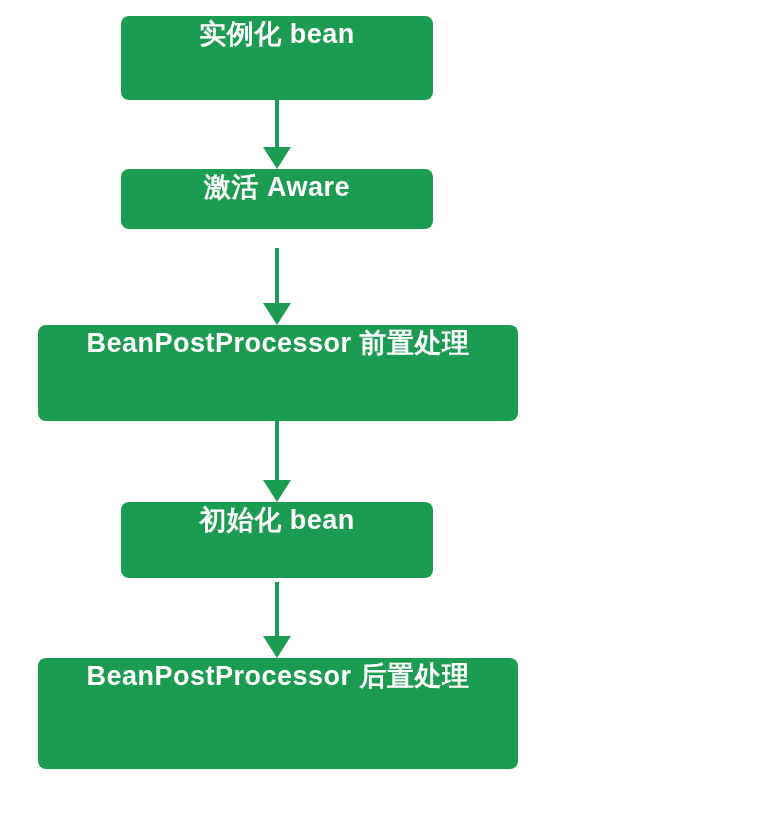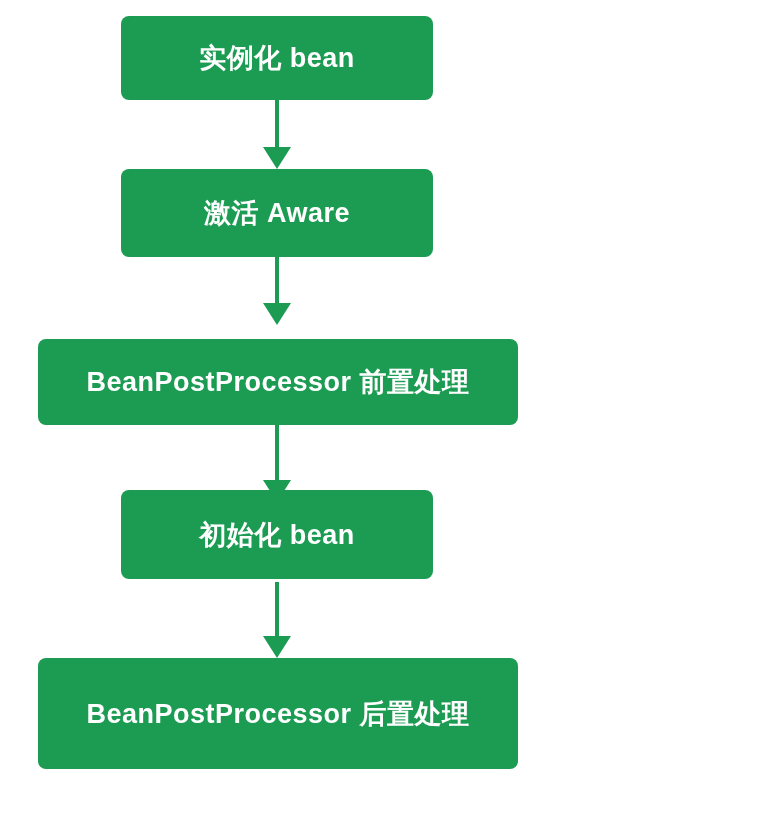--- a/index.html
+++ b/index.html
@@ -16,21 +16,20 @@
     height: 814px;
     background: var(--bg);
     overflow: hidden;
     font-family: "Liberation Sans", "DejaVu Sans", sans-serif;
   }
   .node {
     position: absolute;
     background: var(--node-fill);
     border-radius: 8px;
     display: flex;
-    align-items: center;
     justify-content: center;
   }
   .node.narrow { left: 121px; width: 312px; }
   .node.wide   { left: 38px;  width: 480px; }
   .node-label {
     color: var(--node-text);
     font-size: 27px;
     font-weight: bold;
     letter-spacing: 0.5px;
     white-space: nowrap;
@@ -63,39 +62,39 @@
 
   <div class="node narrow" style="top:16px; height:84px">
     <span class="node-label">实例化 bean</span>
   </div>
 
   <div class="arrow" style="top:100px; height:69px">
     <div class="arrow-line"></div>
     <div class="arrow-head"></div>
   </div>
 
-  <div class="node narrow" style="top:169px; height:88px">
+  <div class="node narrow" style="top:169px; height:60px">
     <span class="node-label">激活 Aware</span>
   </div>
 
   <div class="arrow" style="top:248px; height:77px">
     <div class="arrow-line"></div>
     <div class="arrow-head"></div>
   </div>
 
-  <div class="node wide" style="top:339px; height:86px">
+  <div class="node wide" style="top:325px; height:96px">
     <span class="node-label">BeanPostProcessor 前置处理</span>
   </div>
 
   <div class="arrow" style="top:418px; height:84px">
     <div class="arrow-line"></div>
     <div class="arrow-head"></div>
   </div>
 
-  <div class="node narrow" style="top:490px; height:89px">
+  <div class="node narrow" style="top:502px; height:76px">
     <span class="node-label">初始化 bean</span>
   </div>
 
   <div class="arrow" style="top:582px; height:76px">
     <div class="arrow-line"></div>
     <div class="arrow-head"></div>
   </div>
 
   <div class="node wide" style="top:658px; height:111px">
     <span class="node-label">BeanPostProcessor 后置处理</span>

